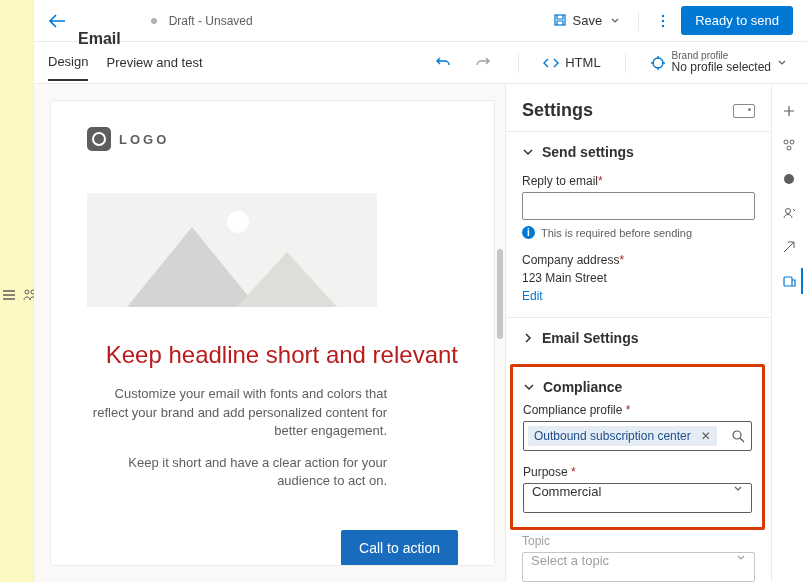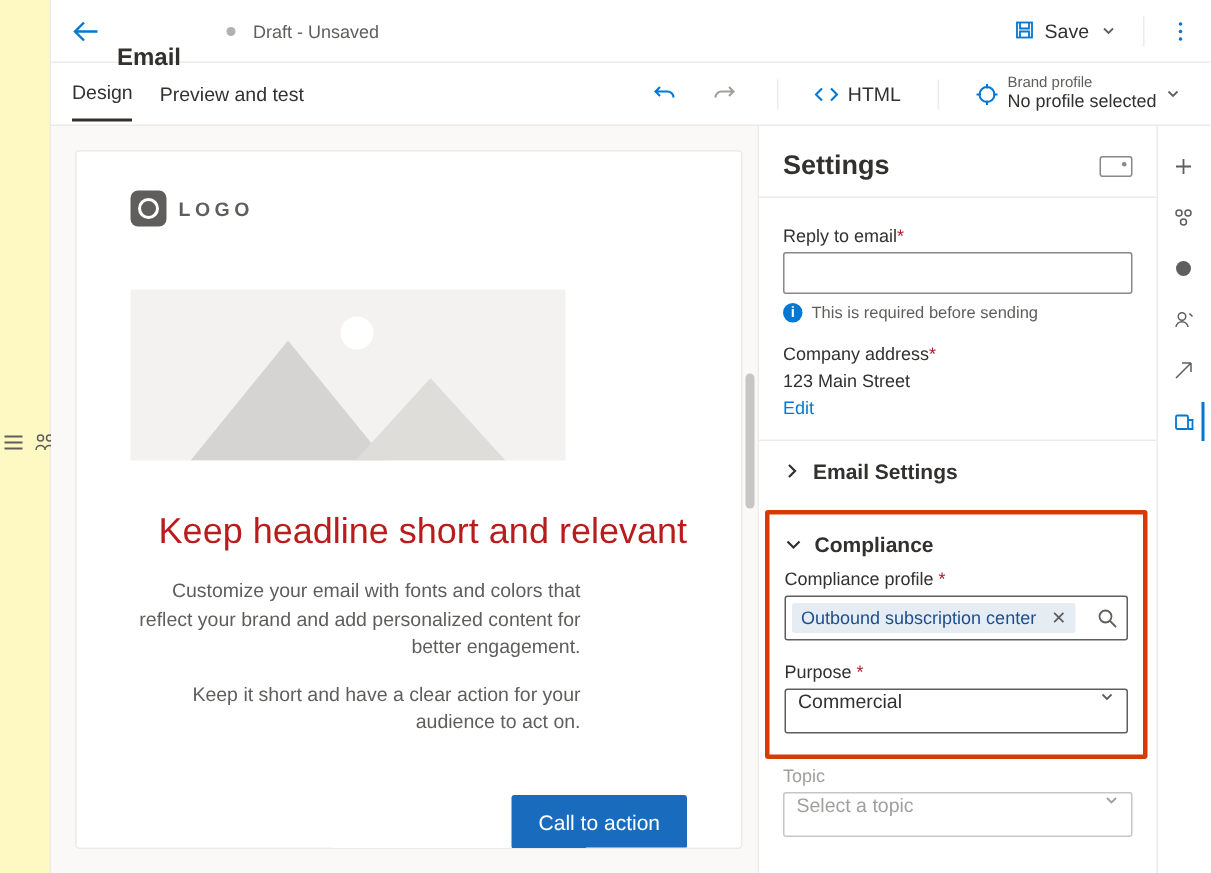--- a/index.html
+++ b/index.html
@@ -210,20 +210,21 @@
           </svg>
         </span>
       <span class="divider-v"></span>
       <span class="more-dots">
           <svg width="4" height="14" viewBox="0 0 4 14" fill="currentColor">
             <circle cx="2" cy="2" r="1.2"></circle>
             <circle cx="2" cy="7" r="1.2"></circle>
             <circle cx="2" cy="12" r="1.2"></circle>
           </svg>
         </span>
+      <span class="primary-btn">Ready to send</span>
     </div>
 
     <div class="subbar">
       <span class="tab active">Design</span>
       <span class="tab">Preview and test</span>
       <span class="subbar-spacer"></span>
       <span class="histbtn undo">
           <svg width="16" height="16" viewBox="0 0 16 16" fill="none" stroke="currentColor" stroke-width="1.4">
             <path d="M5 3L2 6l3 3M2 6h8a4 4 0 014 4"></path>
           </svg>
@@ -277,20 +278,26 @@
       </div>
 
       <div class="rightpanel">
         <div class="panel-body">
           <div class="panel-head">
             <span class="panel-title">Settings</span>
             <span class="keyb">&nbsp;&nbsp;&nbsp;&nbsp;</span>
           </div>
 
           <div class="sec">
+            <div class="sec-head">
+              <svg width="12" height="12" viewBox="0 0 12 12" fill="none" stroke="#323130" stroke-width="1.5">
+                  <path d="M2 4l4 4 4-4"></path>
+                </svg>
+              <span>Send settings</span>
+            </div>
             <div class="sec-body">
               <div class="field-label"><span>Reply to email</span><span class="req">*</span></div>
               <input class="input" value="" style="">
               <div class="info-row">
                 <span class="info-ico">i</span>
                 <span>This is required before sending</span>
               </div>
               <div style="height:14px"></div>
               <div class="field-label"><span>Company address</span><span class="req">*</span></div>
               <div class="static-val">123 Main Street</div>

